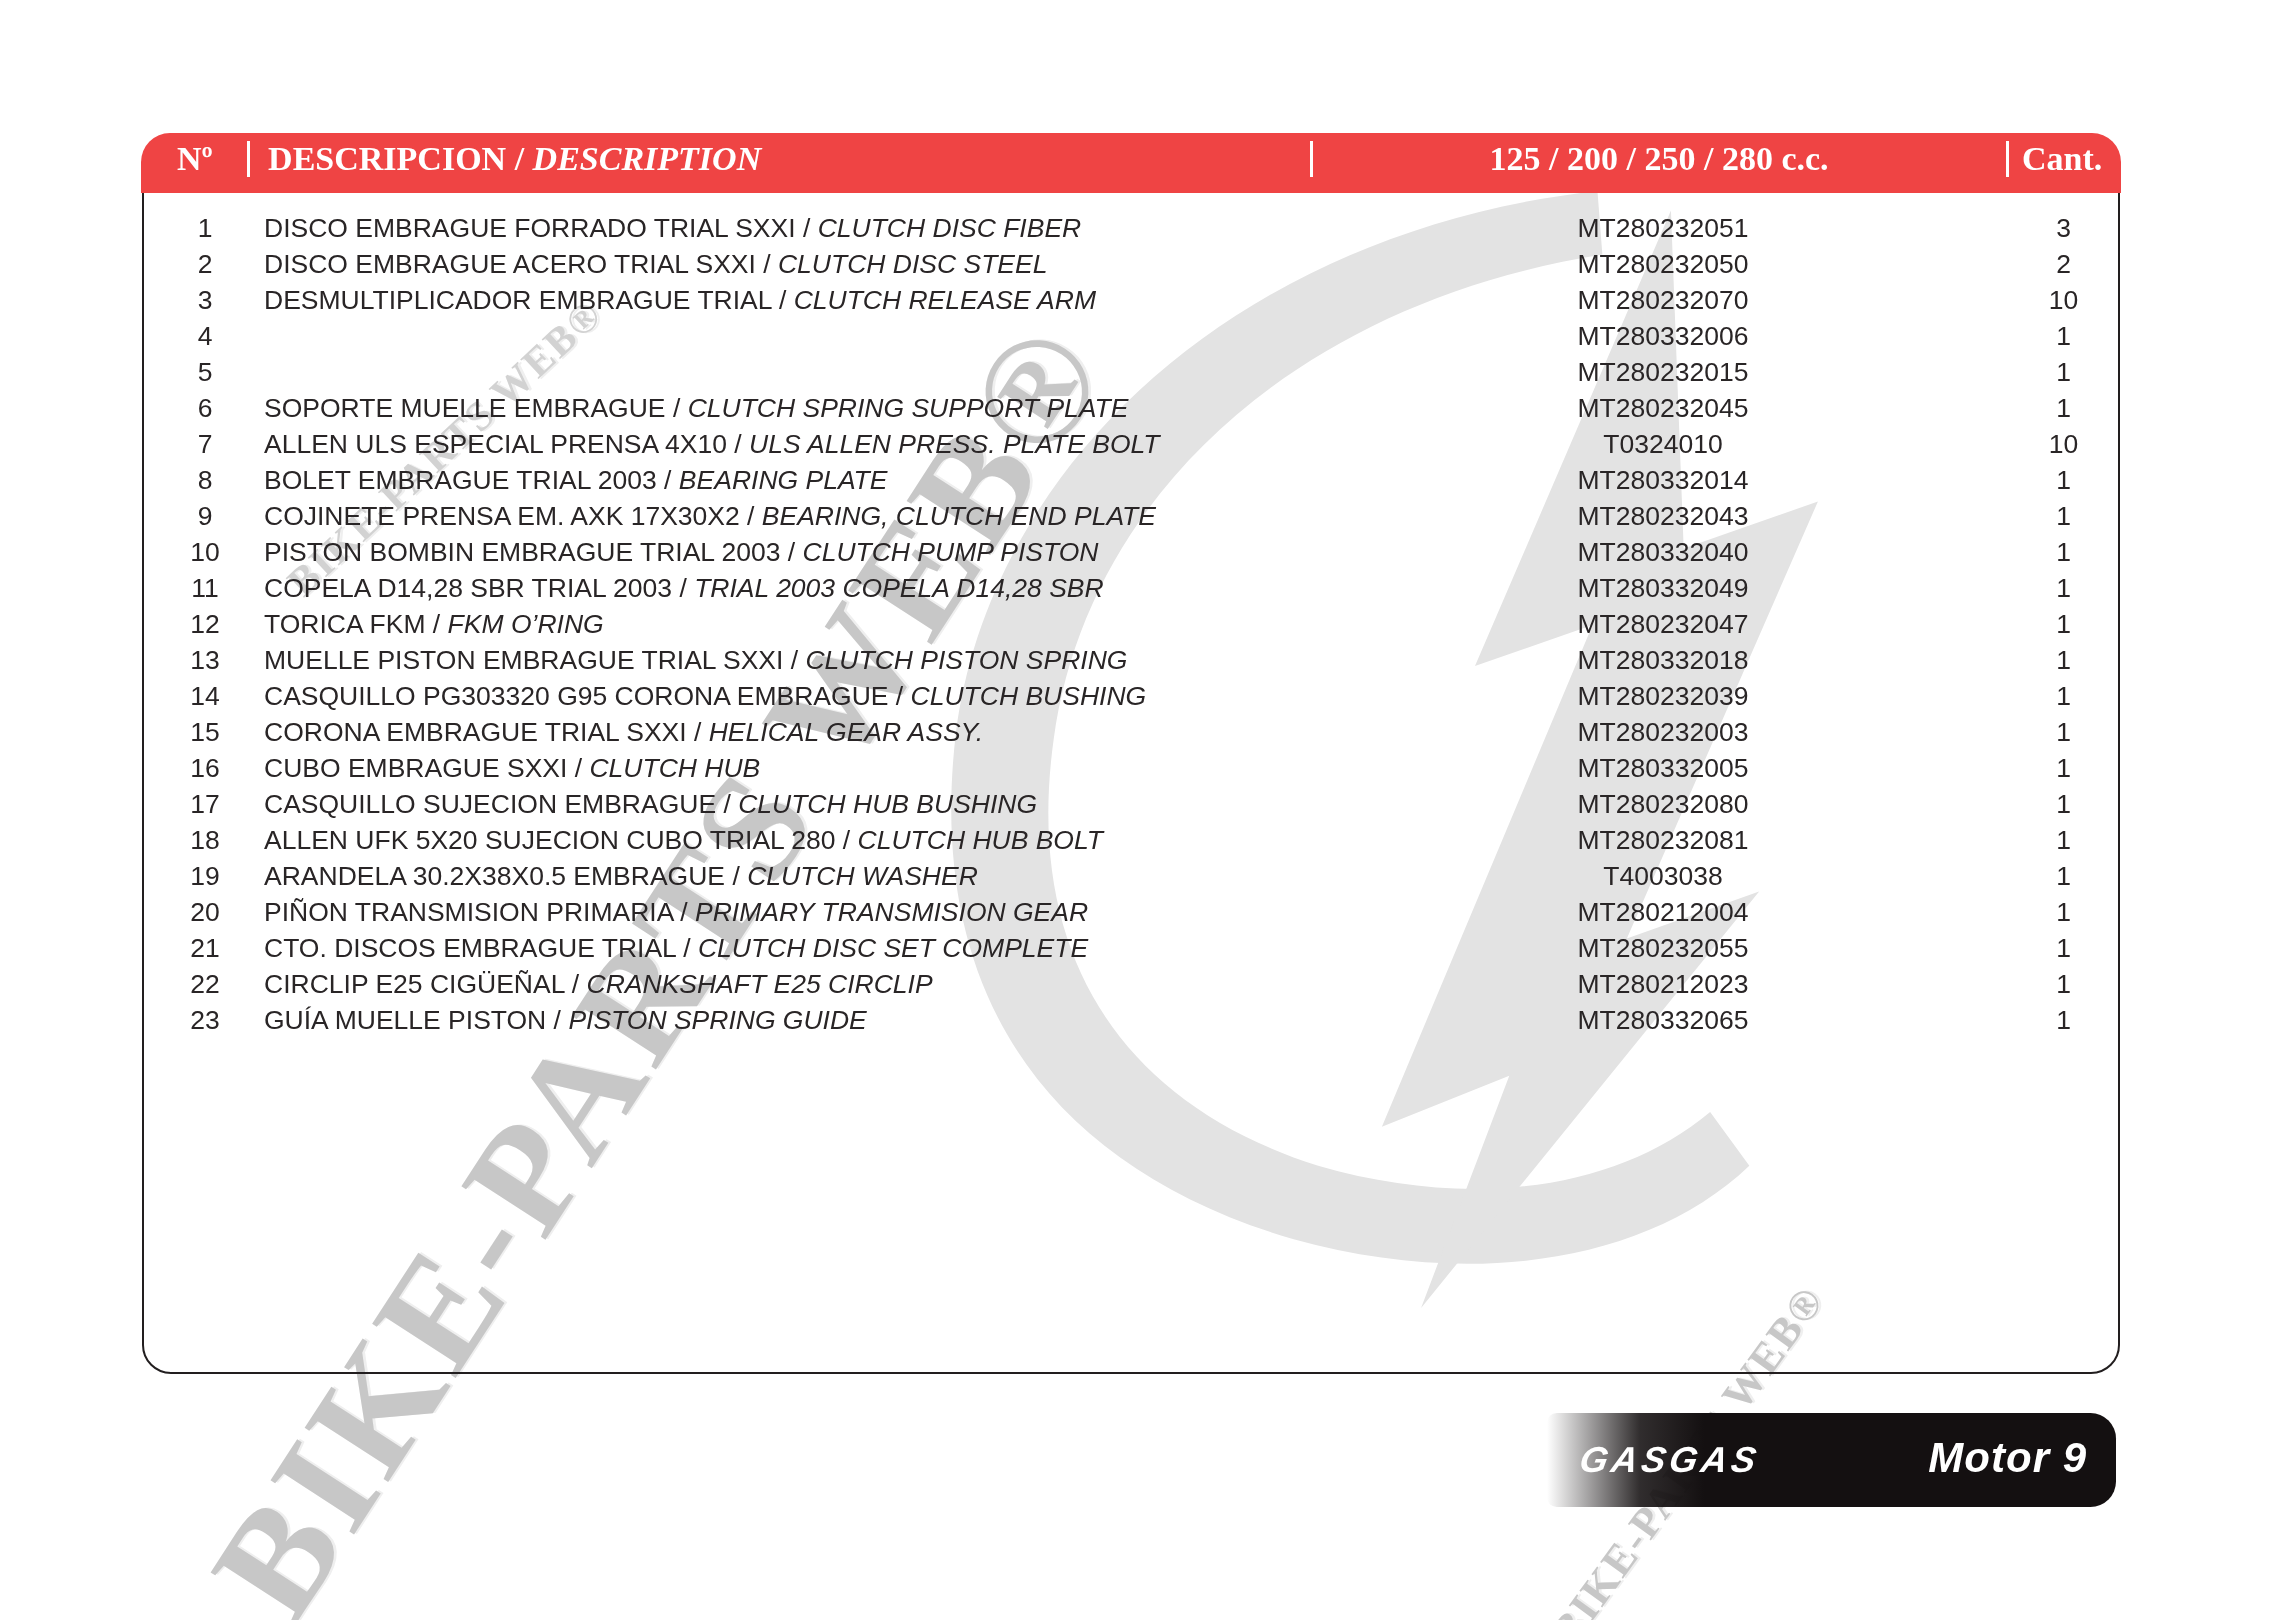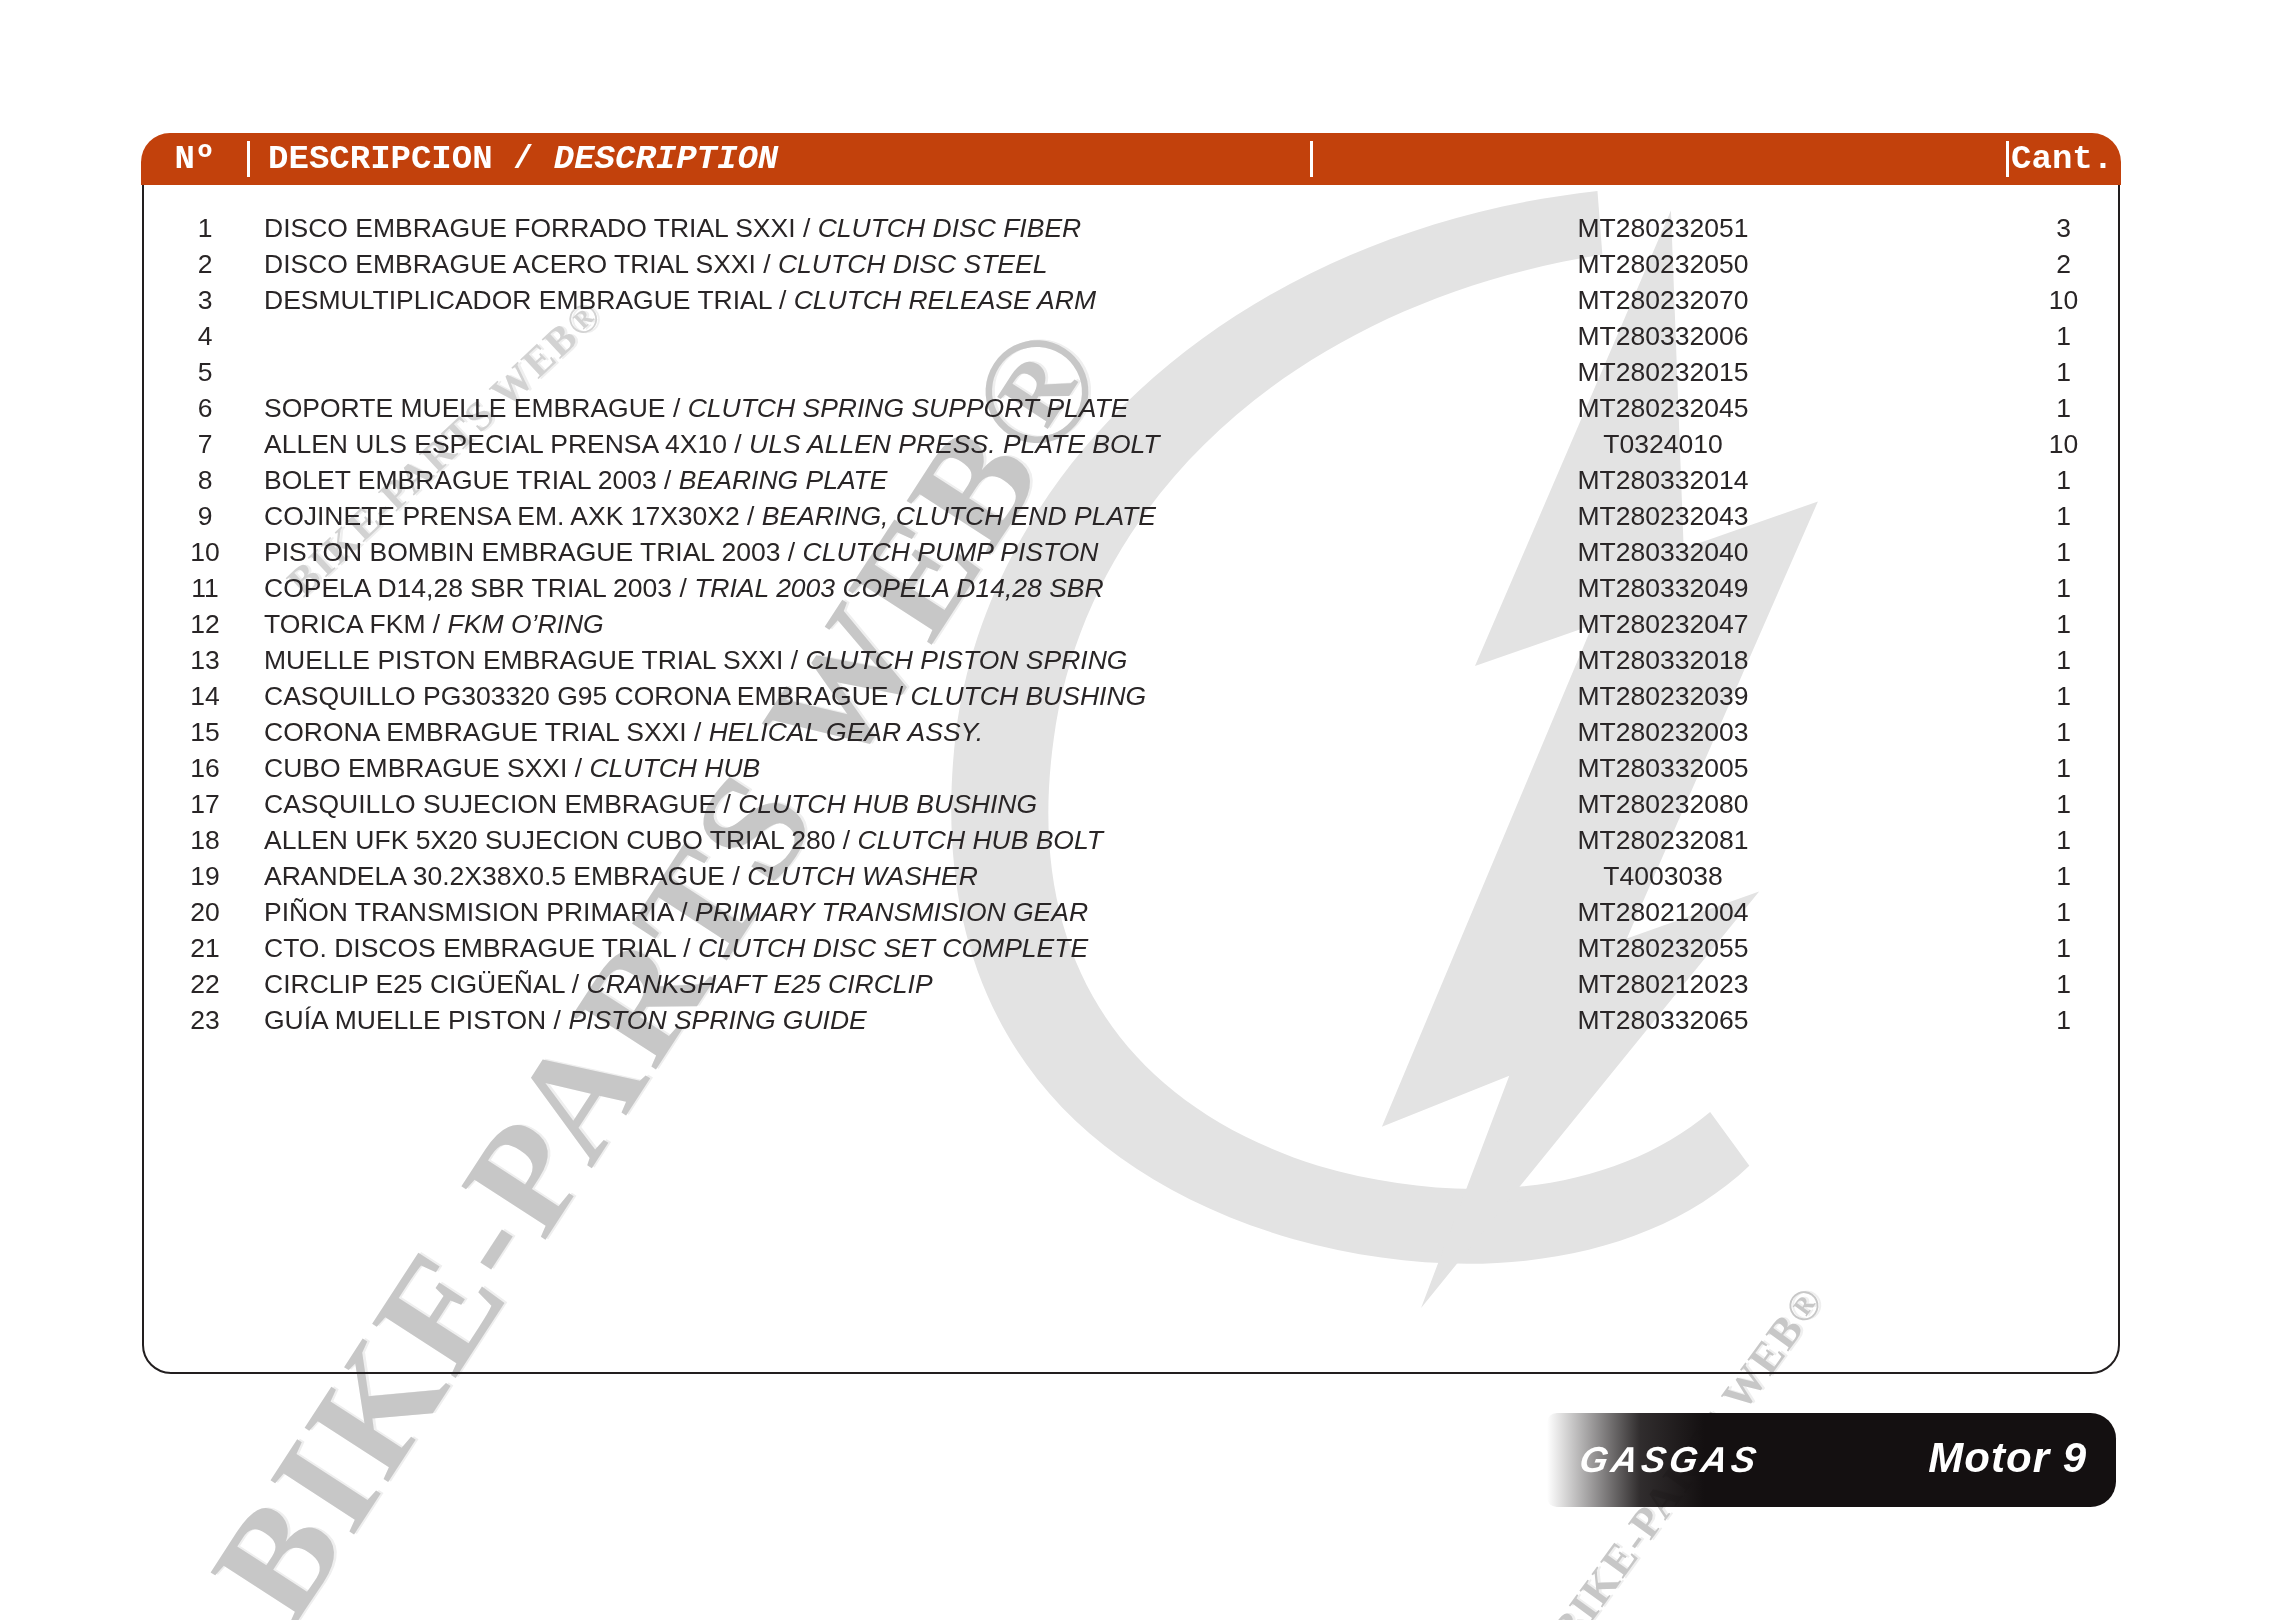--- a/index.html
+++ b/index.html
@@ -17,23 +17,23 @@
   }
   .wm-top{ left:294px; top:564px; font-size:41px; transform:rotate(-43deg); color:#d2d2d2;}
   .wm-big{ left:250px; top:1514px; font-size:152px; transform:rotate(-57deg); letter-spacing:5.9px;}
   .wm-bottom{ left:1561px; top:1615px; font-size:43px; transform:rotate(-54deg); z-index:2;}
   
   .table-frame{
     position:absolute; left:142px; top:134px; width:1974px; height:1236px;
     border:2.9px solid #221e1f; border-radius:29px; z-index:2; background:transparent;
   }
   .table-header{
-    position:absolute; left:-2.9px; top:-2.9px; width:1980px; height:52px;
-    background:#c2410c; border-radius:29px 29px 0 0;
-    color:#ffffff; font-family:Liberation Mono, monospace; font-weight:bold;
+    position:absolute; left:-2.9px; top:-2.9px; width:1980px; height:60px;
+    background:#ef4444; border-radius:29px 29px 0 0;
+    color:#ffffff; font-family:Liberation Serif, serif; font-weight:bold;
   }
   .table-header .cell{ position:absolute; top:0; line-height:52px; font-size:34px; }
   .h-num{ left:15.7px; width:76px; text-align:center; }
   .h-desc{ left:127px; }
   .h-cc{ left:1171px; width:694px; text-align:center; }
   .h-qty{ left:1868px; width:106px; text-align:center; }
   .h-sep{ position:absolute; top:7.8px; width:2.9px; height:36px; background:#ffffff; }
   .h-sep1{ left:106px; }
   .h-sep2{ left:1169px; }
   .h-sep3{ left:1865px; }
@@ -80,20 +80,21 @@
   <div class="table-frame">
 
     <div class="table-header">
       <div class="cell h-num">Nº</div>
       <div class="h-sep h-sep1"></div>
       <div class="cell h-desc">
         <span>DESCRIPCION /</span>
         <span class="italic">DESCRIPTION</span>
       </div>
       <div class="h-sep h-sep2"></div>
+      <div class="cell h-cc">125 / 200 / 250 / 280 c.c.</div>
       <div class="h-sep h-sep3"></div>
       <div class="cell h-qty">Cant.</div>
     </div>
 
     <div class="rows">
       <div class="row">
         <span class="c-num">1</span>
         <span class="c-desc"><span class="desc-es">DISCO EMBRAGUE FORRADO TRIAL SXXI /</span> <span class="desc-en">CLUTCH DISC FIBER</span></span>
         <span class="c-part">MT280232051</span>
         <span class="c-qty">3</span>

